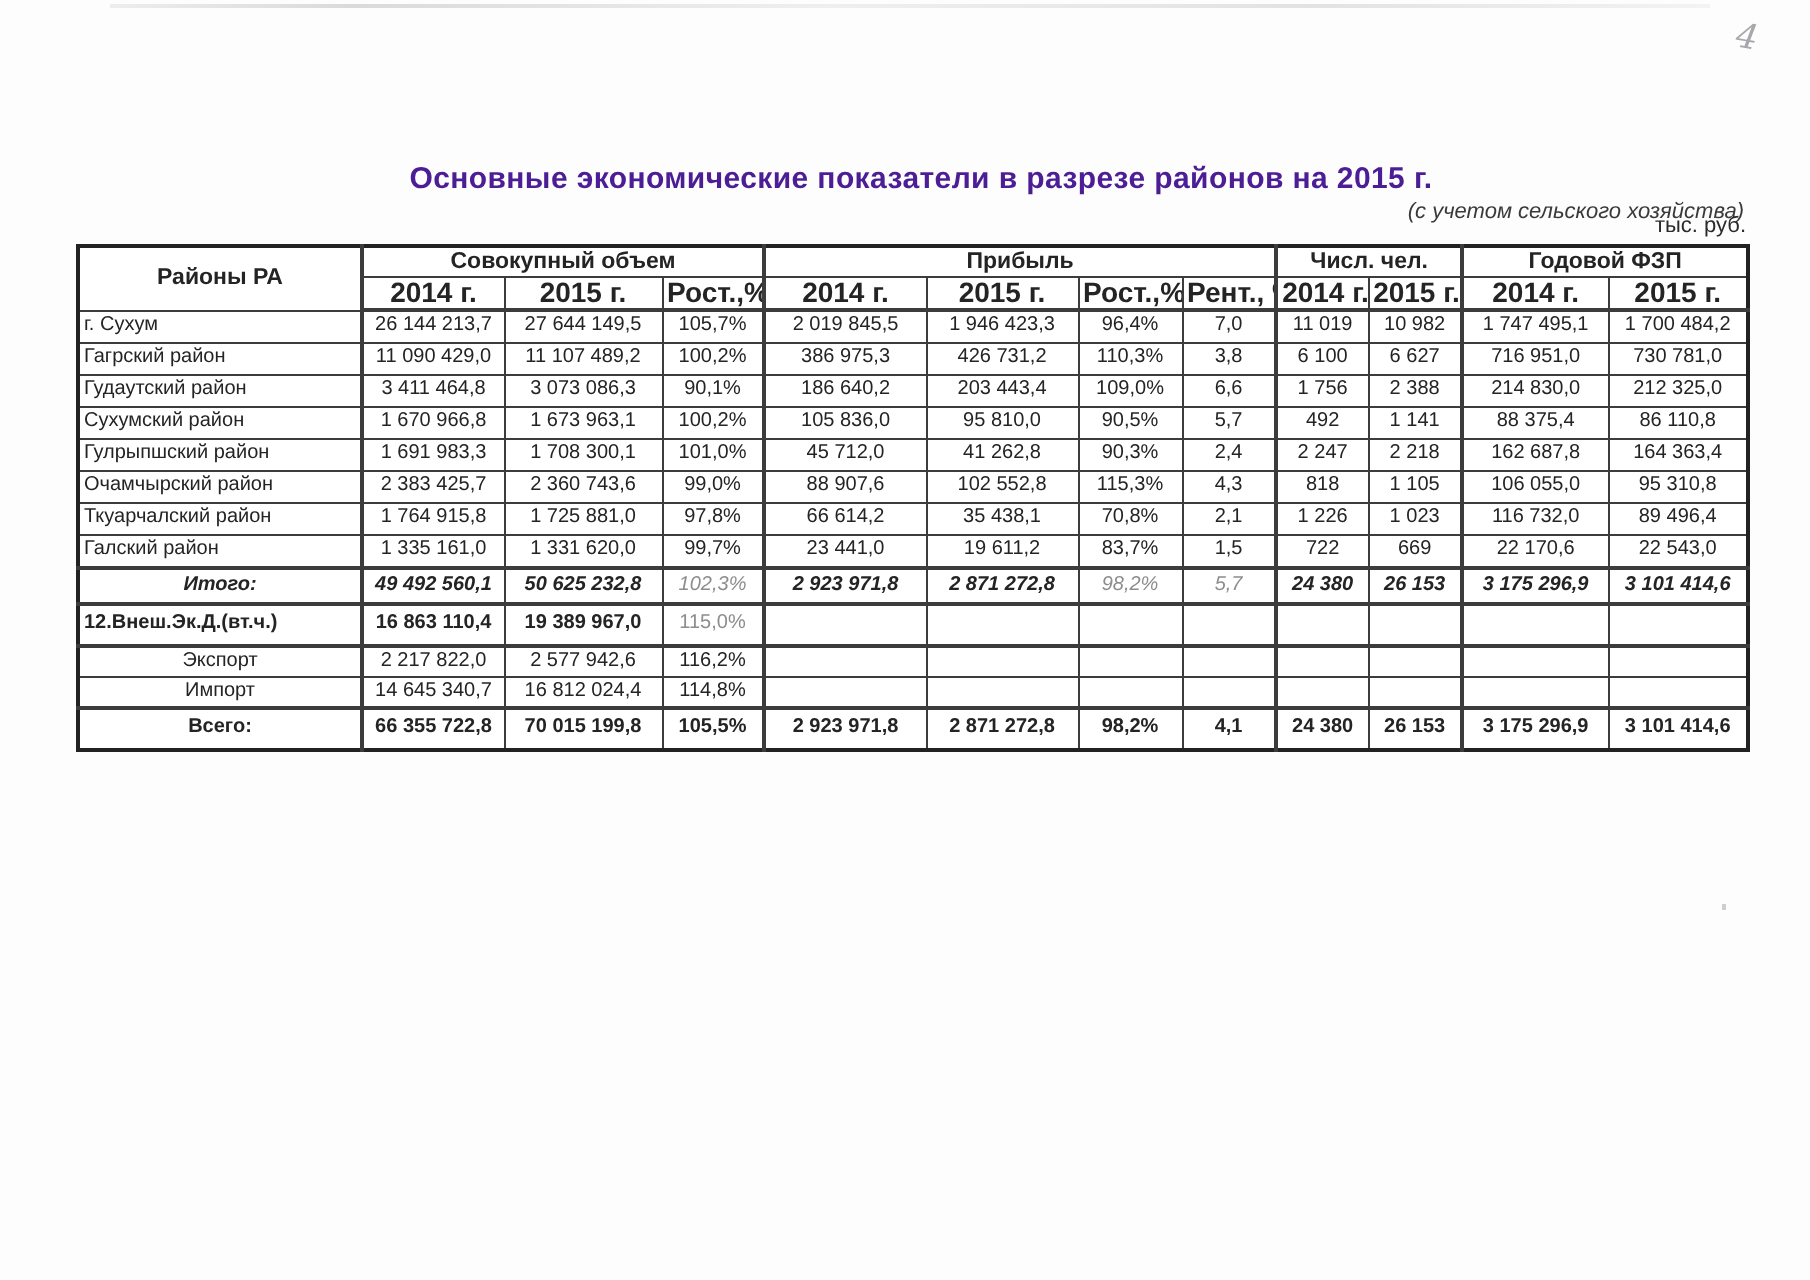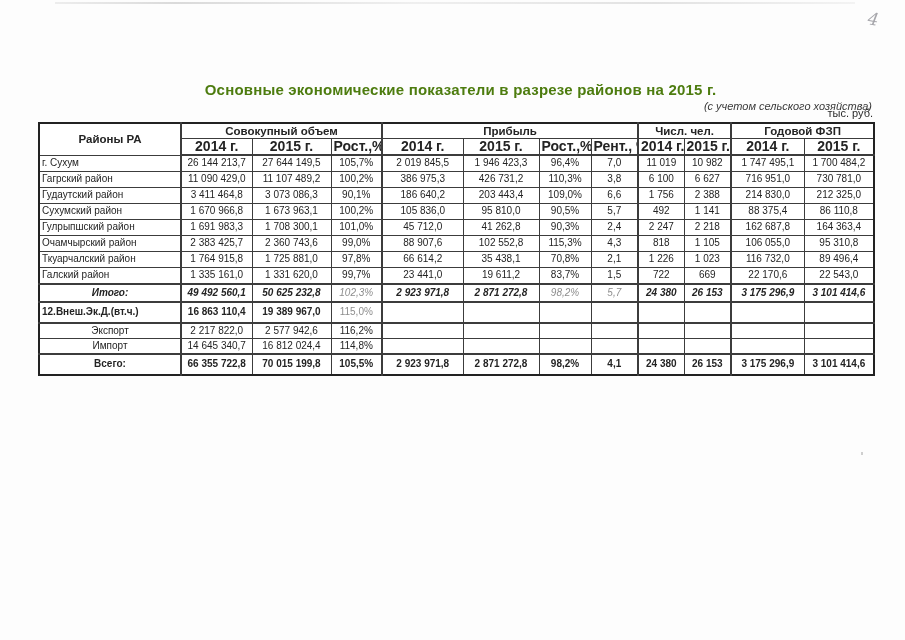--- a/index.html
+++ b/index.html
@@ -20,21 +20,21 @@
     position:absolute;top:9px;left:868px;
     font-family:"DejaVu Serif",serif;font-style:italic;
     font-size:17px;color:#a7a7ac;
     transform:rotate(10deg);
   }
   .speck{position:absolute;top:452px;left:861px;width:2px;height:3px;background:#cfcfcf;}
 
   
   .title{
     position:absolute;top:81px;left:38px;width:845px;
-    text-align:center;font-size:15px;font-weight:bold;color:#4d7c0f;
+    text-align:center;font-size:15px;font-weight:bold;color:#4c1d95;
     letter-spacing:0.2px;white-space:nowrap;
   }
   .subtitle{
     position:absolute;top:100px;left:27px;width:845px;
     text-align:right;font-style:italic;font-size:11px;color:#3a3a3a;
   }
   .units{
     position:absolute;top:107px;left:38px;width:835px;
     text-align:right;font-size:11px;color:#2b2b2b;
   }

